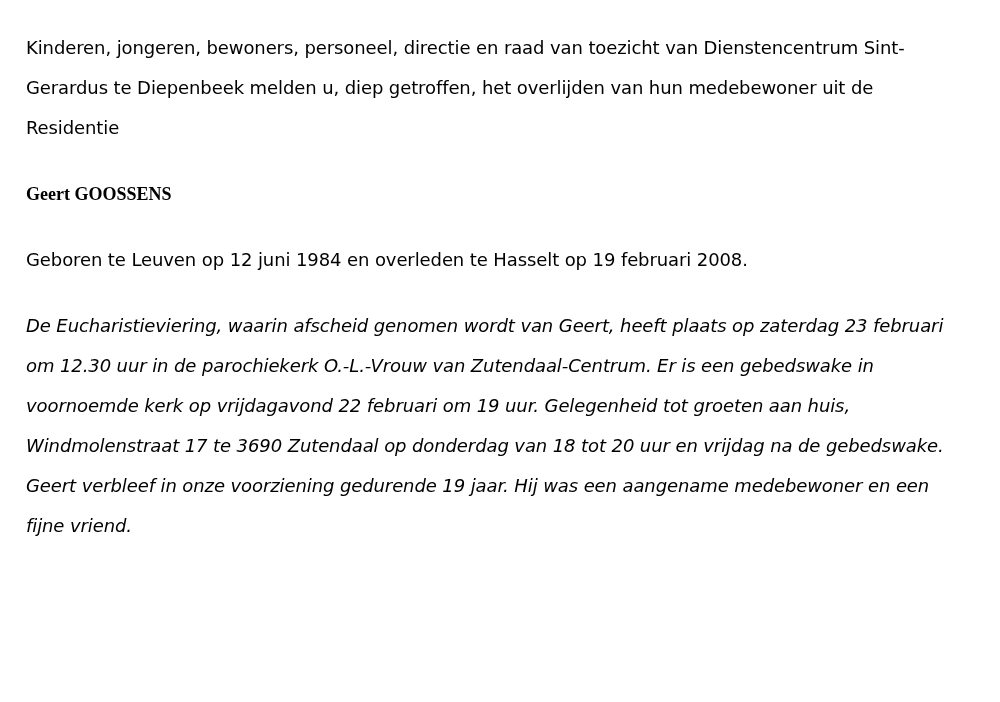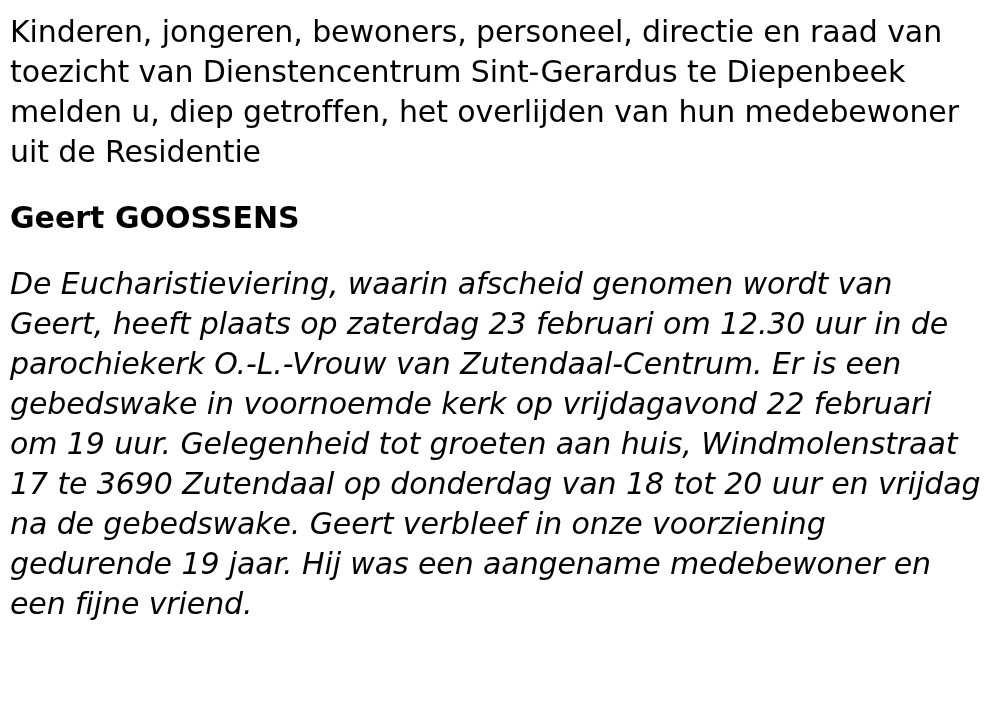--- a/index.html
+++ b/index.html
@@ -14,42 +14,44 @@
     color: #000000;
     overflow: hidden;
   }
   .page {
     padding: 12px 14px 0 10px;
     box-sizing: border-box;
     width: 1000px;
     height: 702px;
   }
   p {
-    margin: 0;
-    font-size: 30px;
+    margin: 16px;
+    font-size: 18px;
     line-height: 40px;
     letter-spacing: -0.1px;
     font-weight: 400;
   }
   .para-intro {
     margin-bottom: 26px;
   }
   .para-name {
     font-weight: 700;
     letter-spacing: 0px;
     margin-bottom: 26px;
+    font-family: Liberation Serif, serif;
   }
   .para-birth {
     margin-bottom: 26px;
   }
   .para-service {
     margin-bottom: 0;
     font-style: italic;
   }
 </style>
 </head>
 <body>
 
 <div class="page">
   <p class="para-intro">Kinderen, jongeren, bewoners, personeel, directie en raad van toezicht van Dienstencentrum Sint-Gerardus te Diepenbeek melden u, diep getroffen, het overlijden van hun medebewoner uit de Residentie</p>
   <p class="para-name">Geert GOOSSENS</p>
+  <p class="para-birth">Geboren te Leuven op 12 juni 1984 en overleden te Hasselt op 19 februari 2008.</p>
   <p class="para-service">De Eucharistieviering, waarin afscheid genomen wordt van Geert, heeft plaats op zaterdag 23 februari om 12.30 uur in de parochiekerk O.-L.-Vrouw van Zutendaal-Centrum. Er is een gebedswake in voornoemde kerk op vrijdagavond 22 februari om 19 uur. Gelegenheid tot groeten aan huis, Windmolenstraat 17 te 3690 Zutendaal op donderdag van 18 tot 20 uur en vrijdag na de gebedswake. Geert verbleef in onze voorziening gedurende 19 jaar. Hij was een aangename medebewoner en een fijne vriend.</p>
 </div>
 
 </body></html>

